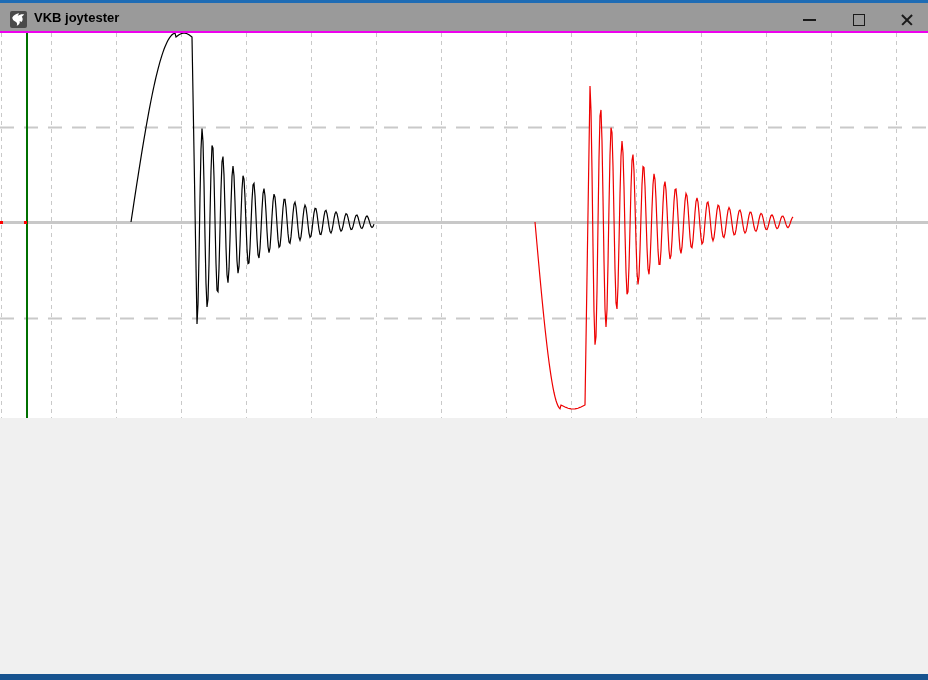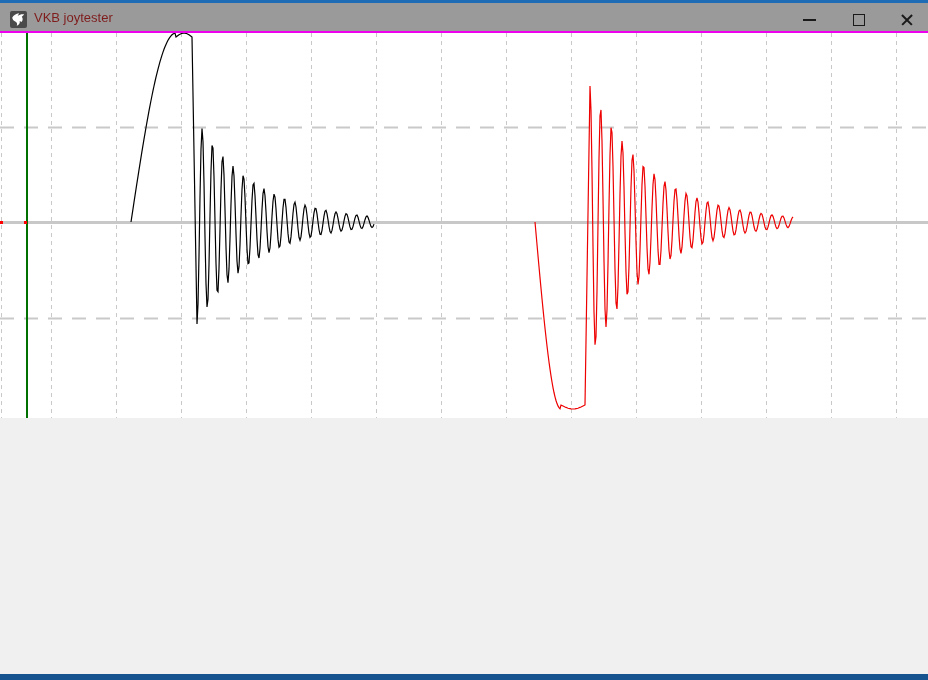--- a/index.html
+++ b/index.html
@@ -3,21 +3,21 @@
 <meta charset="utf-8">
 <style>
   html,body{margin:0;padding:0;background:#3a3a3a;font-family:"Liberation Sans",sans-serif;}
   .window{position:relative;width:928px;height:680px;background:#f0f0f0;overflow:hidden;
           font-family:"Liberation Sans",sans-serif;}
   .top-accent{position:absolute;left:0;top:0;width:928px;height:3px;background:#1e6cb5;}
   .titlebar{position:absolute;left:0;top:3px;width:928px;height:28px;background:#9a9a9a;}
   .app-icon{position:absolute;left:10px;top:8px;width:17px;height:17px;background:#4a4a4a;
             border-radius:2px;}
   .app-icon svg{position:absolute;left:1px;top:1px;}
-  .win-title{position:absolute;left:34px;top:7px;font-size:13px;color:#7f1d1d;}
+  .win-title{position:absolute;left:34px;top:7px;font-size:13px;color:#000000;font-weight:bold;}
   .caption-btn{position:absolute;top:3px;height:28px;width:46px;display:flex;align-items:center;
                justify-content:center;}
   .btn-min{left:786px}.btn-max{left:836px}.btn-close{left:886px;width:42px}
   .glyph-min{width:13px;height:2px;background:#1a1a1a;}
   .glyph-max{width:10px;height:10px;border:1.5px solid #1a1a1a;}
   .glyph-close{position:relative;width:14px;height:14px;}
   .glyph-close i{position:absolute;left:0;top:6px;width:14px;height:1.7px;background:#1a1a1a;display:block;}
   .glyph-close i:first-child{transform:rotate(45deg);}
   .glyph-close i:last-child{transform:rotate(-45deg);}
   .magenta-line{position:absolute;left:0;top:31px;width:928px;height:2px;background:#ee00ee;}

